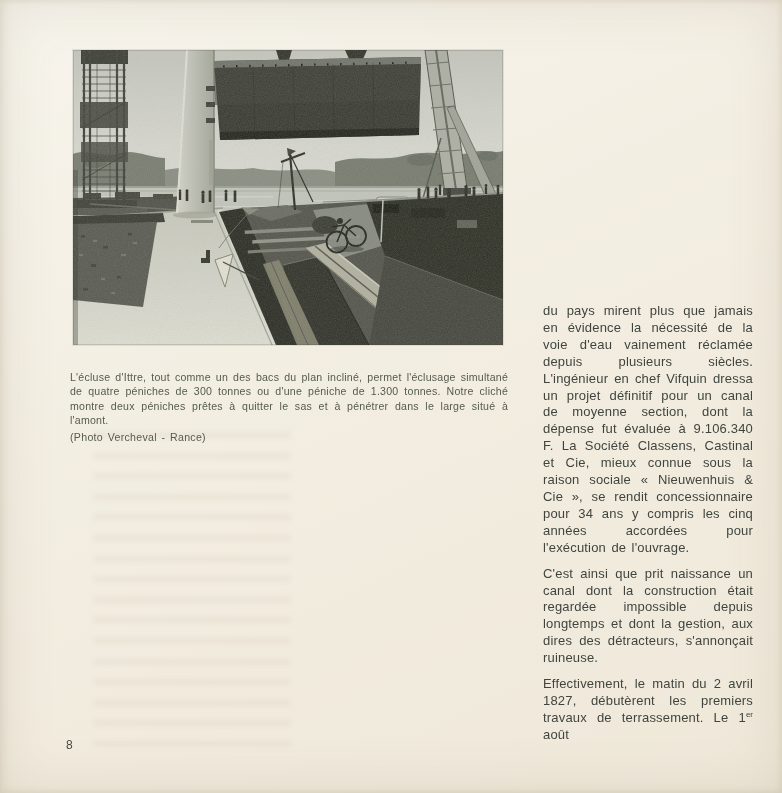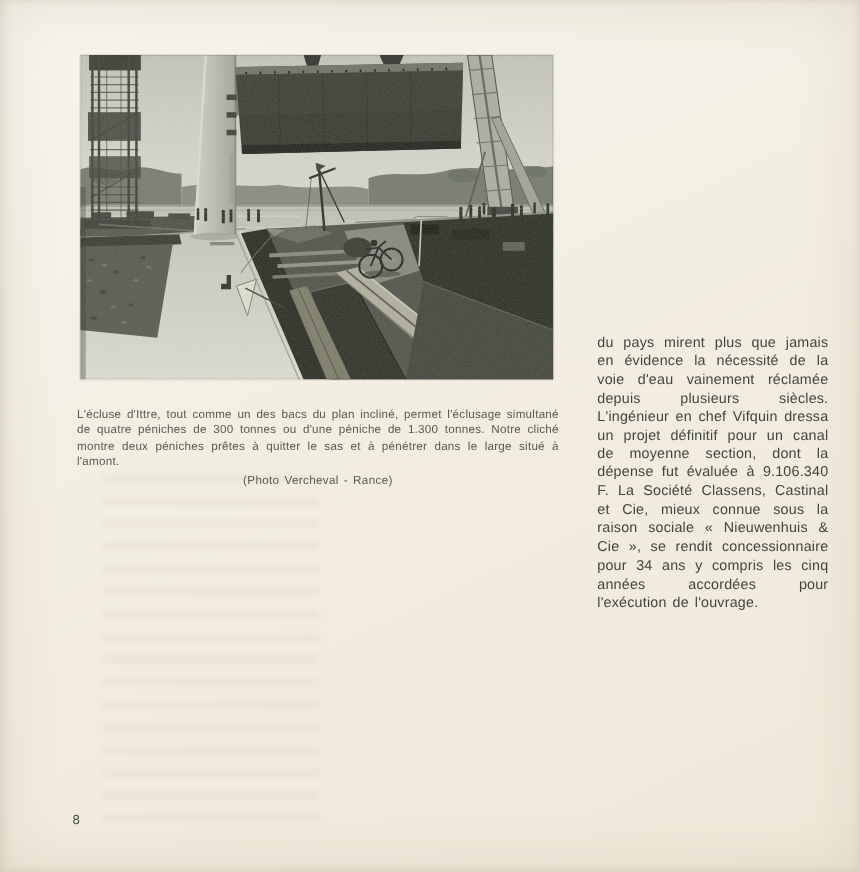--- a/index.html
+++ b/index.html
@@ -22,21 +22,21 @@
     position:absolute;left:73px;top:50px;width:430px;height:295px;
     box-shadow:0 0 0 1px rgba(90,88,70,.12);
   }
   .photo svg{display:block;width:430px;height:295px;}
   .caption{
     position:absolute;left:70px;top:370px;width:438px;
     font-size:10.6px;line-height:14.3px;letter-spacing:.22px;word-spacing:1.4px;
     color:var(--caption-ink);text-align:justify;
   }
   .credit{
-    margin-top:3px;text-align:center;font-size:10.6px;letter-spacing:.3px;
+    margin-top:3px;text-align:left;font-size:10.6px;letter-spacing:.3px;
     color:var(--caption-ink);
   }
   .column{
     position:absolute;left:543px;top:303px;width:210px;
     font-size:13px;line-height:16.9px;letter-spacing:.18px;word-spacing:1.6px;
     color:var(--ink);text-align:justify;
   }
   .column p{margin:0 0 9px 0;}
   .column sup{font-size:8px;line-height:0;vertical-align:super;letter-spacing:0;}
   .page-number{
@@ -316,17 +316,19 @@
 
   <div class="caption">
     <div>L'écluse d'Ittre, tout comme un des bacs du plan incliné, permet l'éclusage simultané de quatre péniches de 300 tonnes ou d'une péniche de 1.300 tonnes. Notre cliché montre deux péniches prêtes à quitter le sas et à pénétrer dans le large situé à l'amont.</div>
     <div class="credit">(Photo Vercheval - Rance)</div>
   </div>
 
   <div class="showthrough"></div>
 
   <div class="column">
     <p>du pays mirent plus que jamais en évidence la nécessité de la voie d'eau vainement réclamée depuis plusieurs siècles. L'ingénieur en chef Vifquin dressa un projet définitif pour un canal de moyenne section, dont la dépense fut évaluée à 9.106.340 F. La Société Classens, Castinal et Cie, mieux connue sous la raison sociale « Nieuwenhuis &amp; Cie », se rendit concessionnaire pour 34 ans y compris les cinq années accordées pour l'exécution de l'ouvrage.</p>
+    <p>C'est ainsi que prit naissance un canal dont la construction était regardée impossible depuis longtemps et dont la gestion, aux dires des détracteurs, s'annonçait ruineuse.</p>
+    <p><span>Effectivement, le matin du 2 avril 1827, débutèrent les premiers travaux de terrassement. Le 1</span><sup>er</sup><span> août</span></p>
   </div>
 
   <div class="page-number">8</div>
 
 </div>
 
 </body></html>

